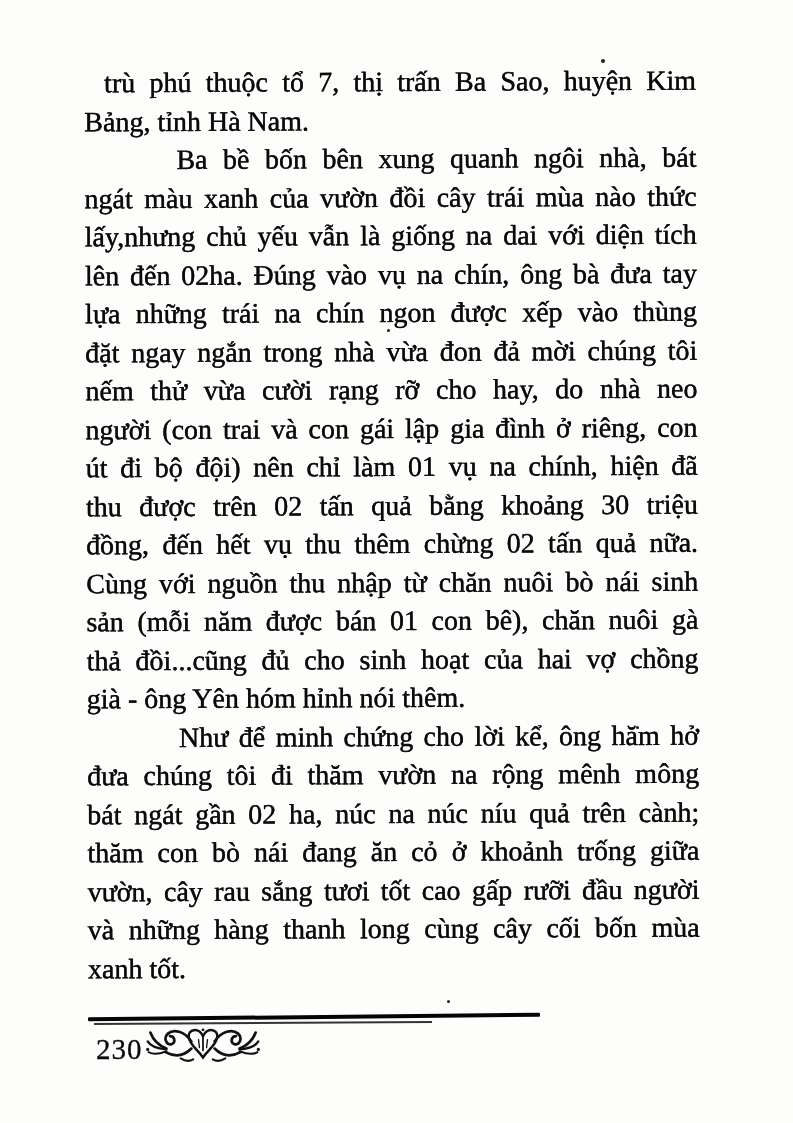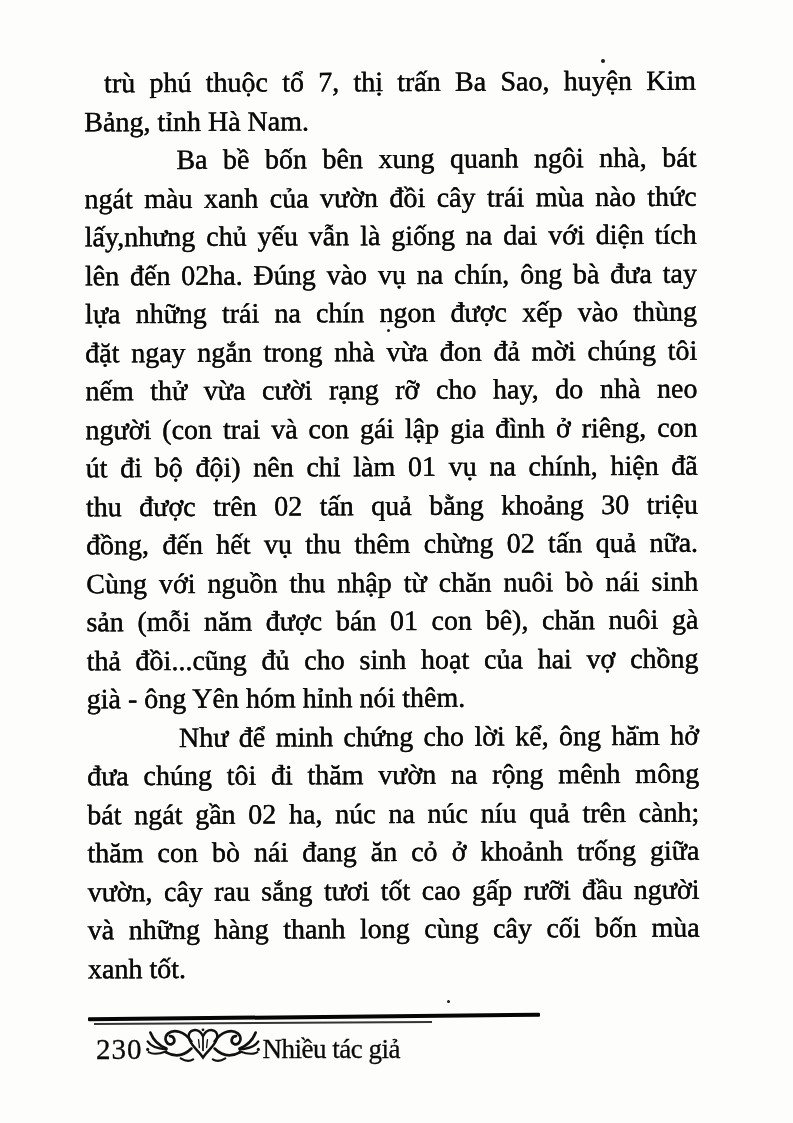--- a/index.html
+++ b/index.html
@@ -142,21 +142,20 @@
           </g>
           <use href="#flourish-half" transform="translate(130 0) scale(-1 1)"></use>
           <path d="M65 16 C60 6 48 8 49 17 C50 26 58 30 65 40 C72 30 80 26 81 17 C82 8 70 6 65 16 Z" stroke-width="2.8"></path>
           <path d="M65 18 L65 32" stroke-width="2"></path>
           <path d="M60 20 L61 29" stroke-width="1.5"></path>
           <path d="M70 20 L69 29" stroke-width="1.5"></path>
           <circle cx="65" cy="9" r="1.6" fill="#111111" stroke="none"></circle>
         </g>
       </svg>
     </span>
-    <span class="author-label">Nhiều tác giả</span>
   </div>
 
   <div id="specks">
       <span class="speck" style="left: 601px; top: 59px; width: 4px; height: 4px;"></span>
       <span class="speck" style="left: 387px; top: 329px; width: 3px; height: 3px;"></span>
       <span class="speck" style="left: 252px; top: 511px; width: 3px; height: 3px;"></span>
       <span class="speck" style="left: 636px; top: 726px; width: 3px; height: 3px;"></span>
       <span class="speck" style="left: 447px; top: 1000px; width: 3px; height: 3px;"></span>
     </div>
 

